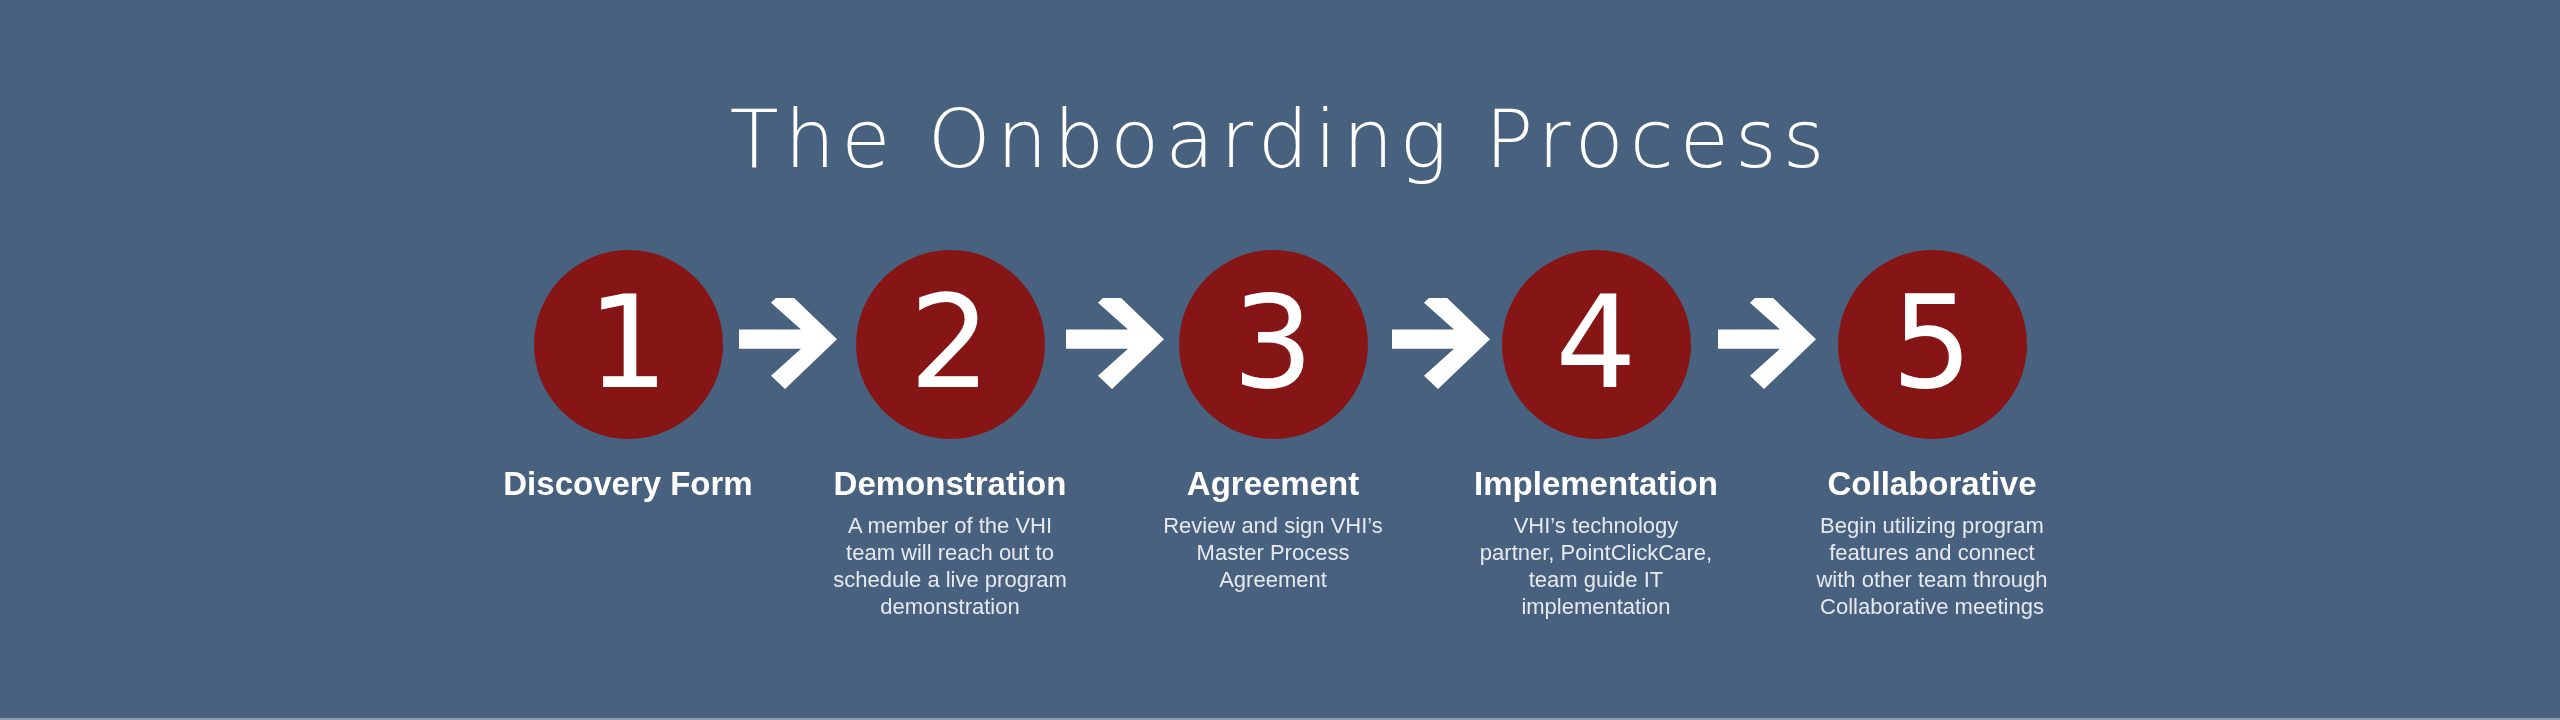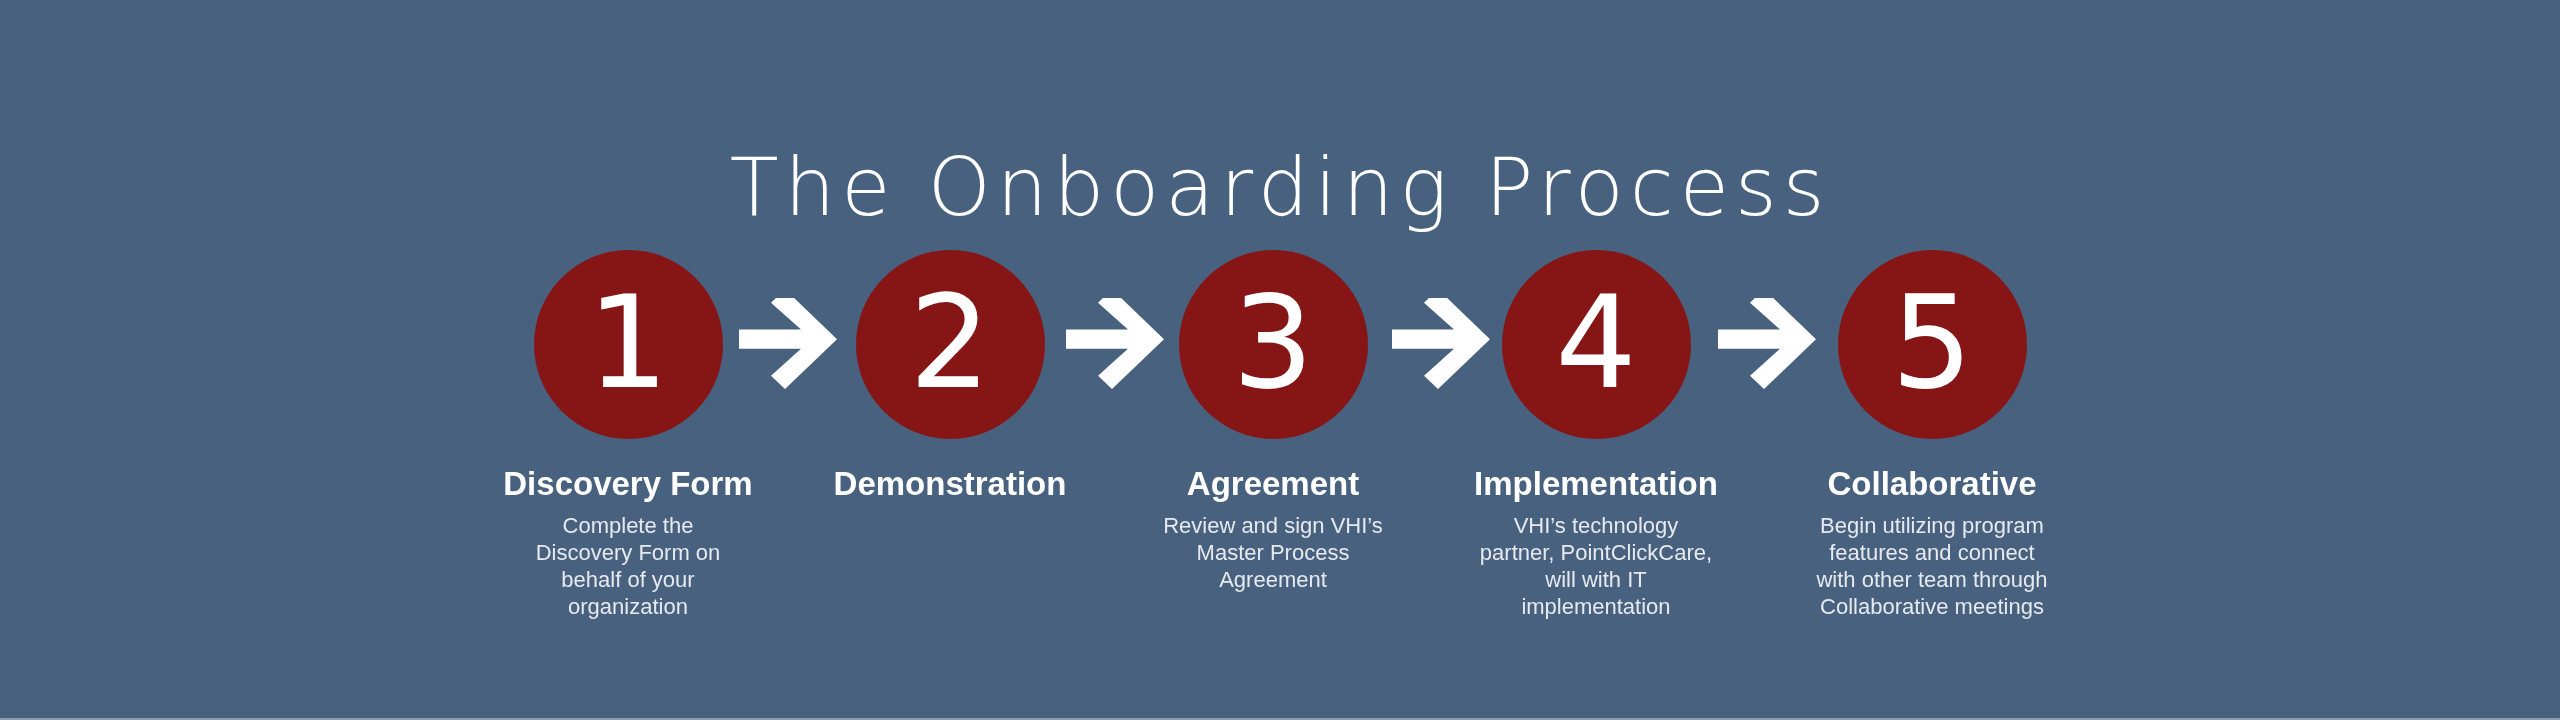--- a/index.html
+++ b/index.html
@@ -27,21 +27,20 @@
       left: 0;
       top: 90px;
       width: 2560px;
       text-align: center;
       color: #ffffff;
       font-family: "DejaVu Sans", sans-serif;
       font-weight: 200;
       font-size: 80px;
       letter-spacing: 6px;
       line-height: 100px;
-      margin-top: 48px;
       -webkit-text-stroke: 0px;
     }
     .step {
       position: absolute;
       top: 250px;
       width: 300px;
       display: flex;
       flex-direction: column;
       align-items: center;
     }
@@ -93,37 +92,37 @@
 </head>
 <body>
 
 <div class="title">The Onboarding Process</div>
 
 <div class="step" style="left:478px;">
   <div class="circle">
     <span class="circle-number">1</span>
   </div>
   <div class="step-title">Discovery Form</div>
-  <div class="step-desc">
-    <span>Complete the</span>
-    <span>Discovery Form on</span>
-    <span>behalf of your</span>
-    <span>organization</span>
-  </div>
 </div>
 
 <svg class="arrow" style="left:739px;" viewBox="0 0 100 92">
   <polygon fill="#ffffff" points="0,36 62,36 32,8 46,-6 98,46 46,98 32,84 62,56 0,56" transform="translate(0,-3) scale(1,0.96)"></polygon>
 </svg>
 
 <div class="step" style="left:800px;">
   <div class="circle">
     <span class="circle-number">2</span>
   </div>
   <div class="step-title">Demonstration</div>
+  <div class="step-desc">
+    <span>A member of the VHI</span>
+    <span>team will reach out to</span>
+    <span>schedule a live program</span>
+    <span>demonstration</span>
+  </div>
 </div>
 
 <svg class="arrow" style="left:1066px;" viewBox="0 0 100 92">
   <polygon fill="#ffffff" points="0,36 62,36 32,8 46,-6 98,46 46,98 32,84 62,56 0,56" transform="translate(0,-3) scale(1,0.96)"></polygon>
 </svg>
 
 <div class="step" style="left:1123px;">
   <div class="circle">
     <span class="circle-number">3</span>
   </div>
@@ -140,21 +139,21 @@
 </svg>
 
 <div class="step" style="left:1446px;">
   <div class="circle">
     <span class="circle-number">4</span>
   </div>
   <div class="step-title">Implementation</div>
   <div class="step-desc">
     <span>VHI’s technology</span>
     <span>partner, PointClickCare,</span>
-    <span>will with IT</span>
+    <span>team guide IT</span>
     <span>implementation</span>
   </div>
 </div>
 
 <svg class="arrow" style="left:1718px;" viewBox="0 0 100 92">
   <polygon fill="#ffffff" points="0,36 62,36 32,8 46,-6 98,46 46,98 32,84 62,56 0,56" transform="translate(0,-3) scale(1,0.96)"></polygon>
 </svg>
 
 <div class="step" style="left:1782px;">
   <div class="circle">

